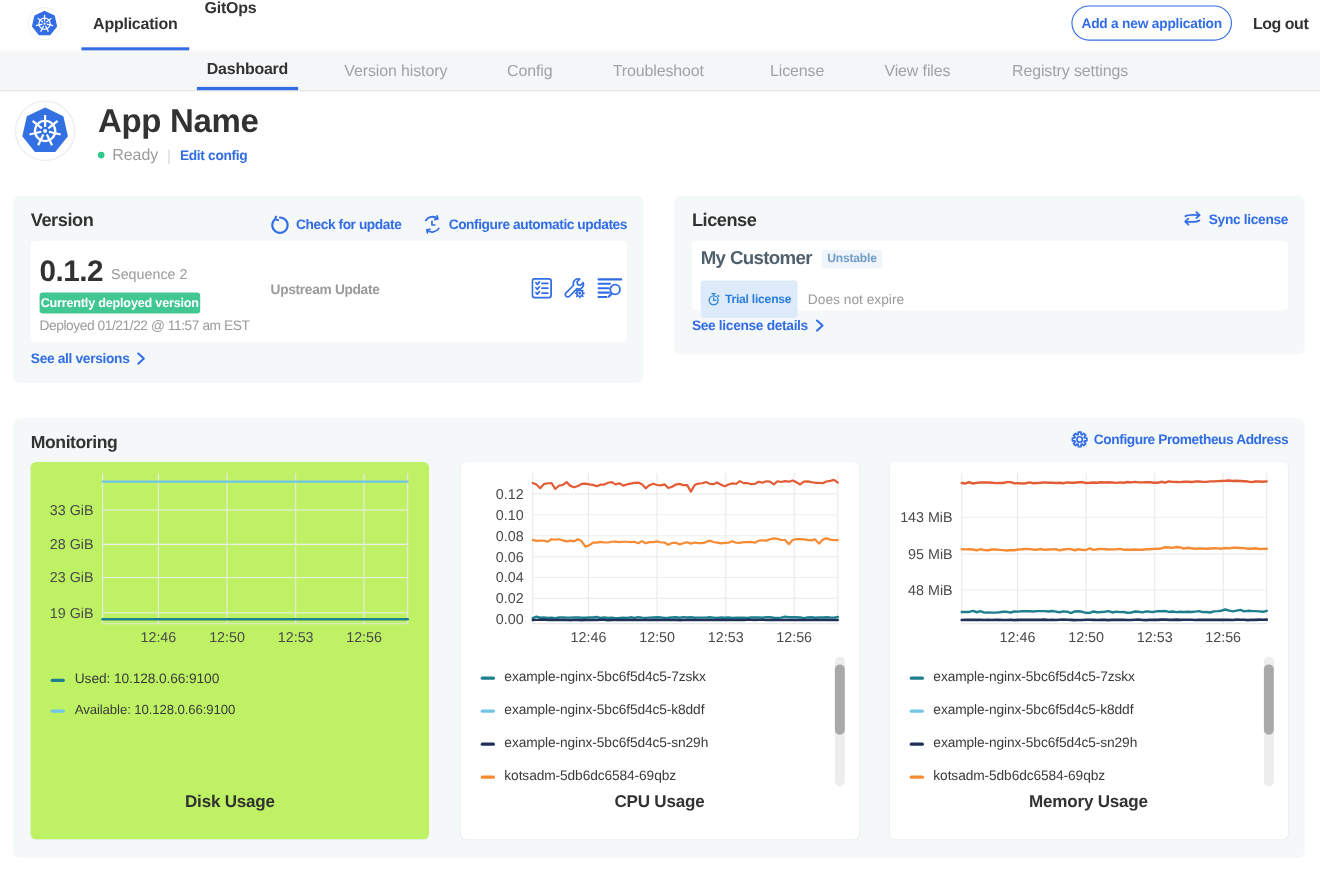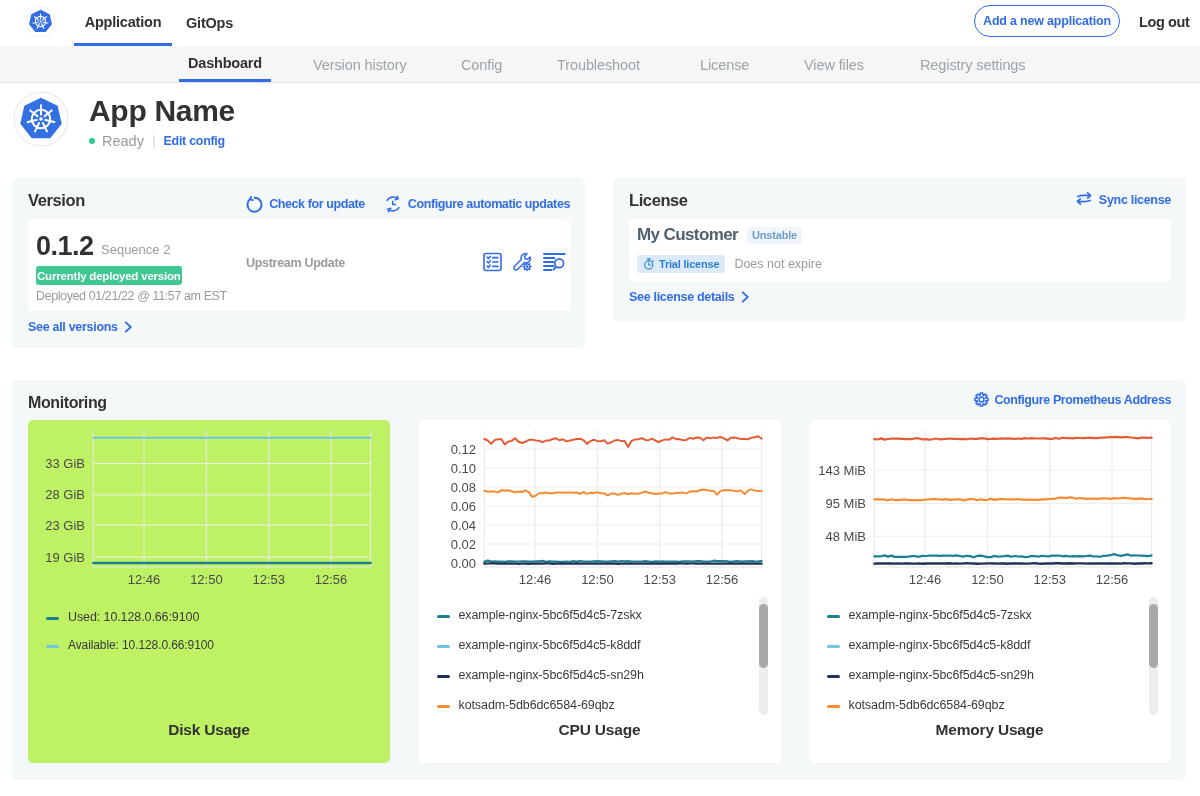--- a/index.html
+++ b/index.html
@@ -20,21 +20,21 @@
           <line x1="52.8" y1="55.9" x2="61.3" y2="73.4" stroke-width="3.6"></line>
           <line x1="47.2" y1="55.9" x2="38.7" y2="73.4" stroke-width="3.6"></line>
           <line x1="43.7" y1="51.4" x2="24.7" y2="55.8" stroke-width="3.6"></line>
           <line x1="44.9" y1="45.9" x2="29.7" y2="33.8" stroke-width="3.6"></line>
 </g>
 <circle cx="50" cy="50" r="3.2" fill="#fff"></circle>
 </svg></div>
   <div class="abs" style="left:74px;top:0;width:98px;height:46px;display:flex;align-items:center;justify-content:center;border-bottom:3px solid #326de6">
     <span style="font-size:14.5px;font-weight:bold;color:#323232;letter-spacing:-0.2px">Application</span>
     </div>
-  <div class="abs" style="left:186px;top:0;height:46px;display:flex;align-items:center">
+  <div class="abs" style="left:186px;top:0;height:46px;display:flex;">
     <span style="font-size:14.5px;font-weight:bold;color:#323232;letter-spacing:-0.2px">GitOps</span>
     </div>
   <div class="abs" style="left:974px;top:5px;width:146px;height:32px;border:1.5px solid #326de6;border-radius:17px;
        display:flex;align-items:center;justify-content:center;font-size:12.5px;font-weight:bold;color:#326de6;letter-spacing:-0.2px">Add a new application</div>
   <div class="abs" style="left:1139px;top:0;height:43px;display:flex;align-items:center;font-size:14.5px;font-weight:600;letter-spacing:-0.4px;color:#323232">Log out</div>
 </div>
 
 <div class="abs" style="left:0;top:46px;width:1200px;height:37px;background:#f5f6f7;border-bottom:1px solid #e2e5e6">
   <div class="abs" style="left:179px;top:0;height:36px;padding:0 9px;display:flex;align-items:center;border-bottom:3px solid #326de6">
     <span style="font-size:14.5px;font-weight:bold;color:#323232;letter-spacing:-0.2px">Dashboard</span>
@@ -147,21 +147,21 @@
 <path d="M5.4 14.2 L2.4 11.4 L5.3 8.8"></path>
 </svg>
       <span class="blue-link" style="font-size:12.5px;letter-spacing:-0.3px;margin-left:6px">Sync license</span>
   </div>
   <div class="abs" style="left:16px;top:41px;width:542px;height:63px;background:#fff;border-radius:4px">
     <div class="abs" style="left:8px;top:6px;display:flex;align-items:center">
       <span style="font-size:17px;font-weight:600;color:#50616d;letter-spacing:-0.6px">My Customer</span>
       <span style="margin-left:9px;height:17px;padding:0 5px;background:#f0f5fb;border-radius:3px;display:flex;align-items:center;font-size:11px;font-weight:600;letter-spacing:-0.2px;color:#6f9cc8">Unstable</span>
     </div>
     <div class="abs" style="left:8px;top:36px;display:flex;align-items:center">
-      <span style="height:18px;padding:0 6px;background:#ddeafa;border-radius:3px;display:flex;align-items:center;font-size:11px;font-weight:bold;letter-spacing:-0.2px;color:#2a7fde">
+      <span style="height:34px;padding:0 6px;background:#ddeafa;border-radius:3px;display:flex;align-items:center;font-size:11px;font-weight:bold;letter-spacing:-0.2px;color:#2a7fde">
           <svg width="12" height="12" viewBox="0 0 15 15" fill="none" stroke="#2f86d6" stroke-width="1.5" stroke-linecap="round">
 <circle cx="7.2" cy="8.8" r="5.1"></circle>
 <path d="M7.2 6 L7.2 8.8 L9.8 8.8" stroke-width="1.4"></path>
 <line x1="5.4" y1="1.1" x2="9" y2="1.1"></line>
 <line x1="7.2" y1="1.3" x2="7.2" y2="2.6"></line>
 <line x1="12.1" y1="3.2" x2="13" y2="4.1"></line>
 </svg>
           <span style="margin-left:4px">Trial license</span>
         </span>
       <span style="margin-left:9px;font-size:12.5px;font-weight:400;color:#9b9b9b">Does not expire</span>

